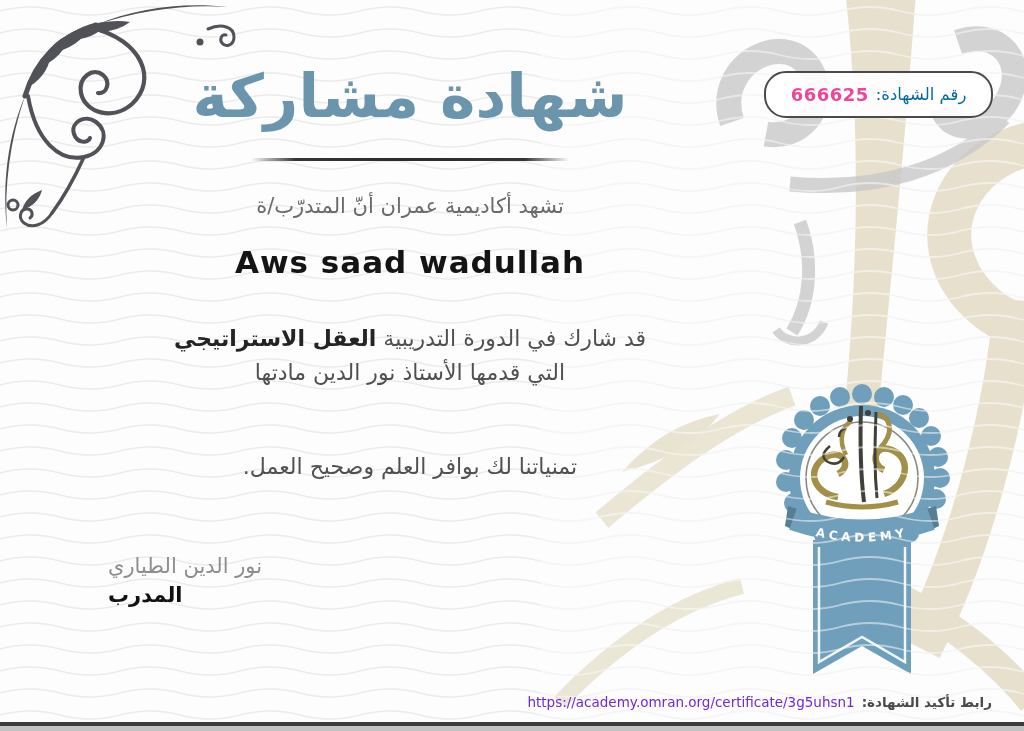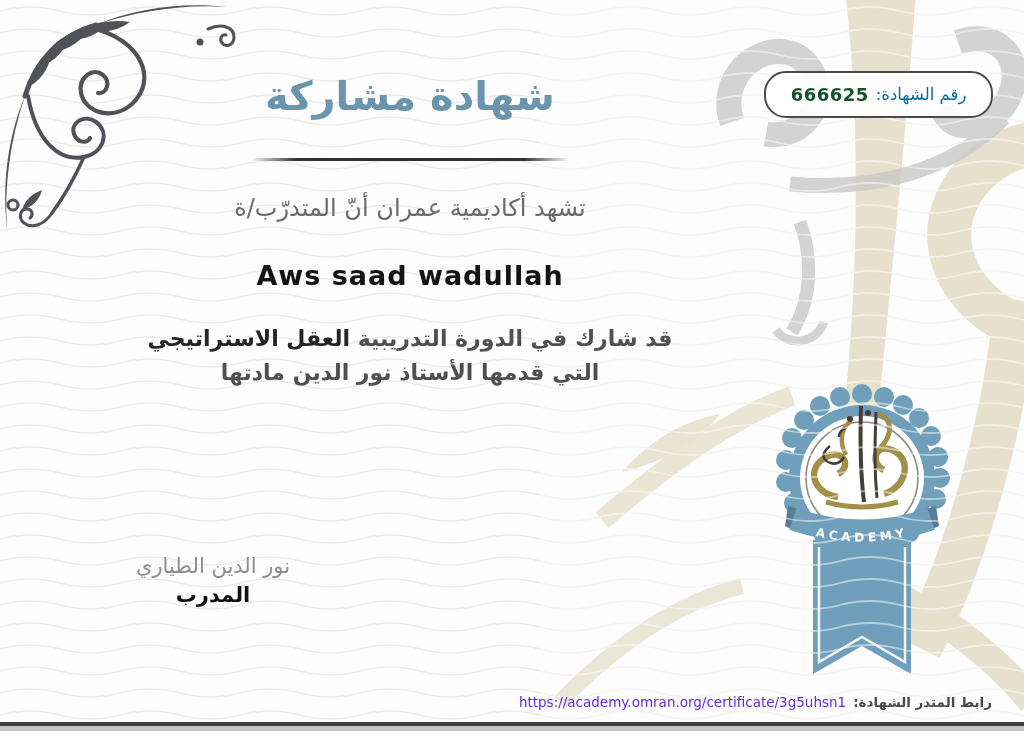--- a/index.html
+++ b/index.html
@@ -7,48 +7,48 @@
   .certificate{
     position:relative; width:1024px; height:731px; overflow:hidden;
     background:#fdfdfd; margin:0 auto;
   }
   .bg-art{ position:absolute; left:0; top:0; width:1024px; height:731px; }
 
   
   .content-col{ position:absolute; left:110px; top:0; width:600px; text-align:center; direction:rtl; }
   .cert-title{
     position:absolute; top:66px; width:100%;
-    font-size:40px; font-weight:bold; color:#6b95ad; letter-spacing:0; line-height:60px;
+    font-size:60px; font-weight:bold; color:#6b95ad; letter-spacing:0; line-height:60px;
   }
   .title-divider{
     position:absolute; top:158px; left:50%; transform:translateX(-50%);
     width:318px; height:3px; border-radius:2px;
     background:linear-gradient(to right, rgba(40,40,40,0) 0%, #343434 14%, #2c2c2c 50%, #343434 86%, rgba(40,40,40,0) 100%);
   }
-  .intro-line{ position:absolute; top:194px; width:100%; font-size:24px; color:#6a6a6a; }
+  .intro-line{ position:absolute; top:194px; width:100%; font-size:21px; color:#6a6a6a; }
   .trainee-name{
-    position:absolute; top:260px; width:100%; direction:ltr;
-    font-size:27px; font-weight:bold; color:#141414; letter-spacing:1px;
-  }
-  .body-para{ position:absolute; top:322px; width:100%; font-size:22px; color:#505050; line-height:34px;font-weight:bold; }
+    position:absolute; top:244px; width:100%; direction:ltr;
+    font-size:31px; font-weight:bold; color:#141414; letter-spacing:1px;
+  }
+  .body-para{ position:absolute; top:322px; width:100%; font-size:22px; color:#505050; line-height:34px; }
   .body-para b{ color:#242424; }
   .wishes-para{ position:absolute; top:450px; width:100%; font-size:22px; color:#505050; line-height:33px; }
 
-  .signature-block{ position:absolute; left:108px; top:552px; width:210px; text-align:center; direction:rtl; }
+  .signature-block{ position:absolute; left:108px; top:552px; width:210px; text-align:left; direction:rtl; }
   .signature-name{ font-size:21px; color:#8d8d8d; line-height:28px; }
   .signature-role{ font-size:21px; font-weight:bold; color:#111; line-height:30px; margin-top:0; }
 
   
   .cert-number-box{
     position:absolute; left:764px; top:71px; width:229px; height:47px;
     border:2.5px solid #4a4a4a; border-radius:22px; background:rgba(255,255,255,.93);
     direction:rtl; display:flex; align-items:center; justify-content:center; gap:7px;
   }
   .cert-number-label{ font-size:16.5px; color:#0369a1; }
-  .cert-number-value{ font-size:18px; font-weight:bold; color:#14532d; letter-spacing:.5px; direction:ltr; }
+  .cert-number-value{ font-size:18px; font-weight:bold; color:#ec4899; letter-spacing:.5px; direction:ltr; }
 
   
   .verify-line{
     position:absolute; right:32px; top:694px; direction:rtl;
     display:flex; align-items:center; gap:7px; font-size:13.5px;
   }
   .verify-label{ color:#4a4a4a; font-weight:bold; }
   .verify-url{ color:#6d28d9; direction:ltr; }
 
   .bottom-bar-dark{ position:absolute; left:0; bottom:5px; width:100%; height:4px; background:#3c3c3c; }
@@ -184,29 +184,29 @@
   <div class="content-col">
     <div class="cert-title">شهادة مشاركة</div>
     <div class="title-divider"></div>
     <div class="intro-line">تشهد أكاديمية عمران أنّ المتدرّب/ة</div>
     <div class="trainee-name">Aws saad wadullah</div>
     <div class="body-para">
       <span>قد شارك في الدورة التدريبية </span><b>العقل الاستراتيجي</b><br>
       <span>التي قدمها الأستاذ نور الدين مادتها</span><br>
     </div>
     <div class="wishes-para">
-      <br>
+      <span>تمنياتنا لك بوافر العلم وصحيح العمل.</span><br>
     </div>
   </div>
 
   <div class="signature-block">
     <div class="signature-name">نور الدين الطياري</div>
     <div class="signature-role">المدرب</div>
   </div>
 
   <div class="verify-line">
-    <span class="verify-label">رابط المتدر الشهادة:</span>
+    <span class="verify-label">رابط تأكيد الشهادة:</span>
     <span class="verify-url">https://academy.omran.org/certificate/3g5uhsn1</span>
   </div>
 
   <div class="bottom-bar-dark"></div>
   <div class="bottom-bar-light"></div>
 </div>
 
 </body></html>

